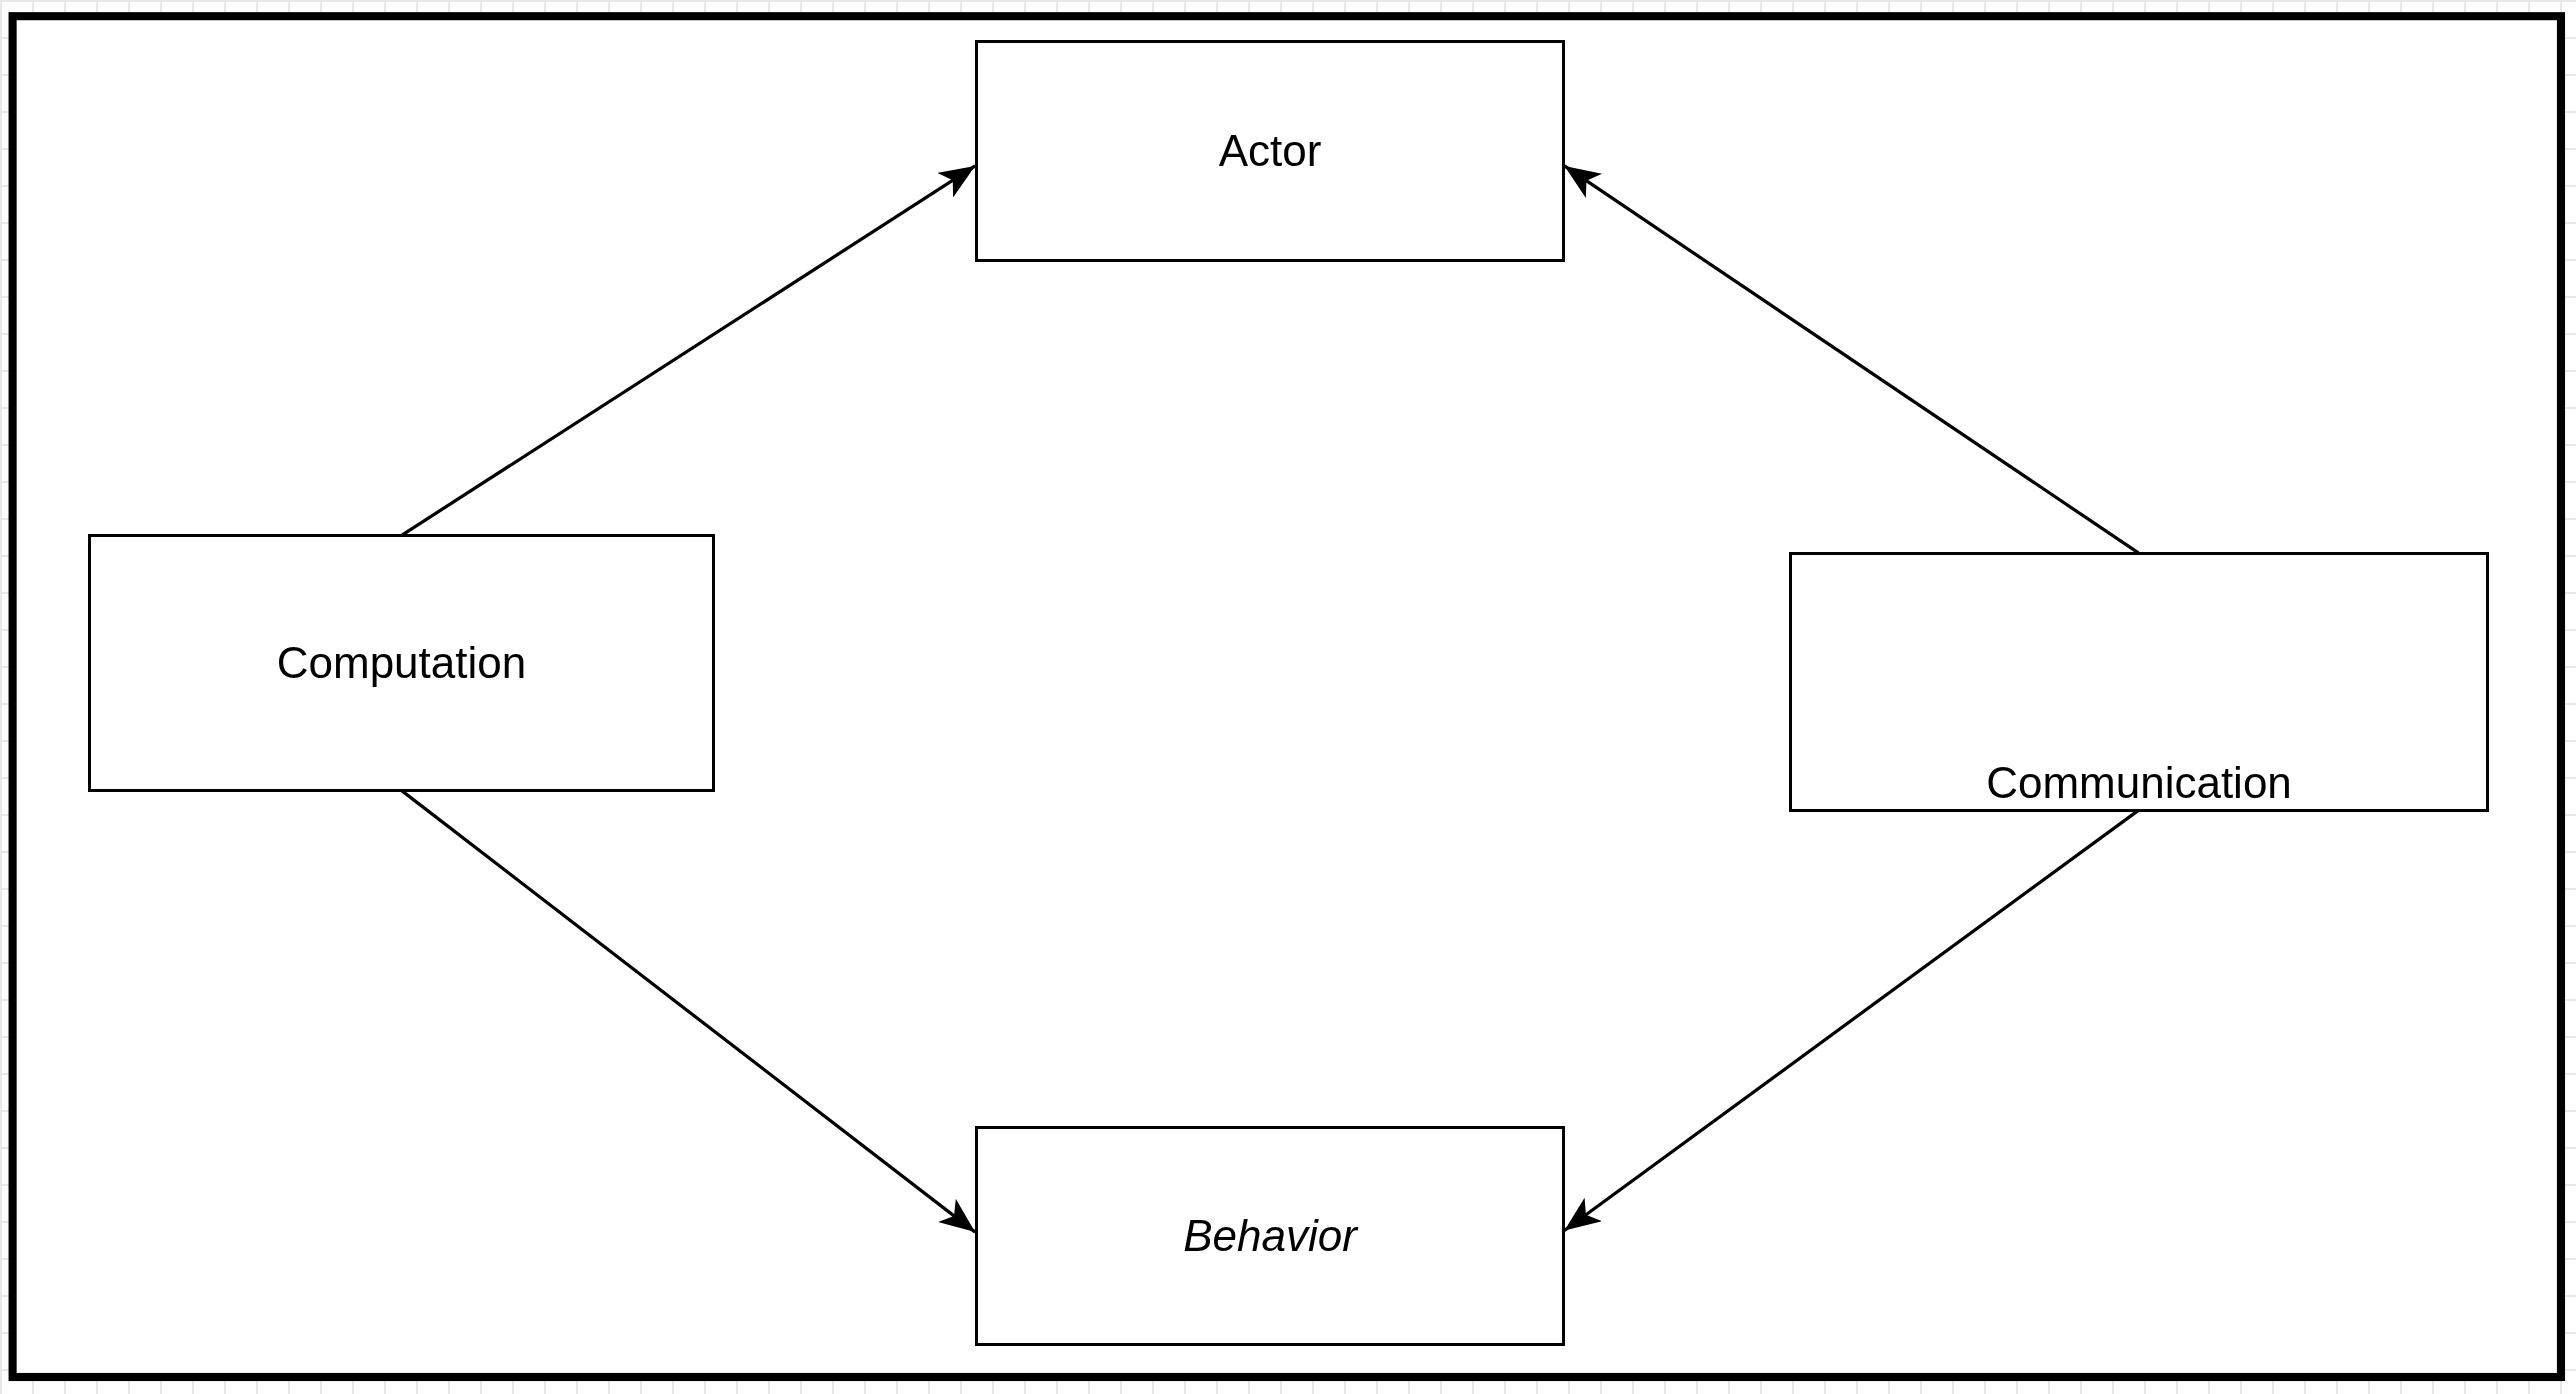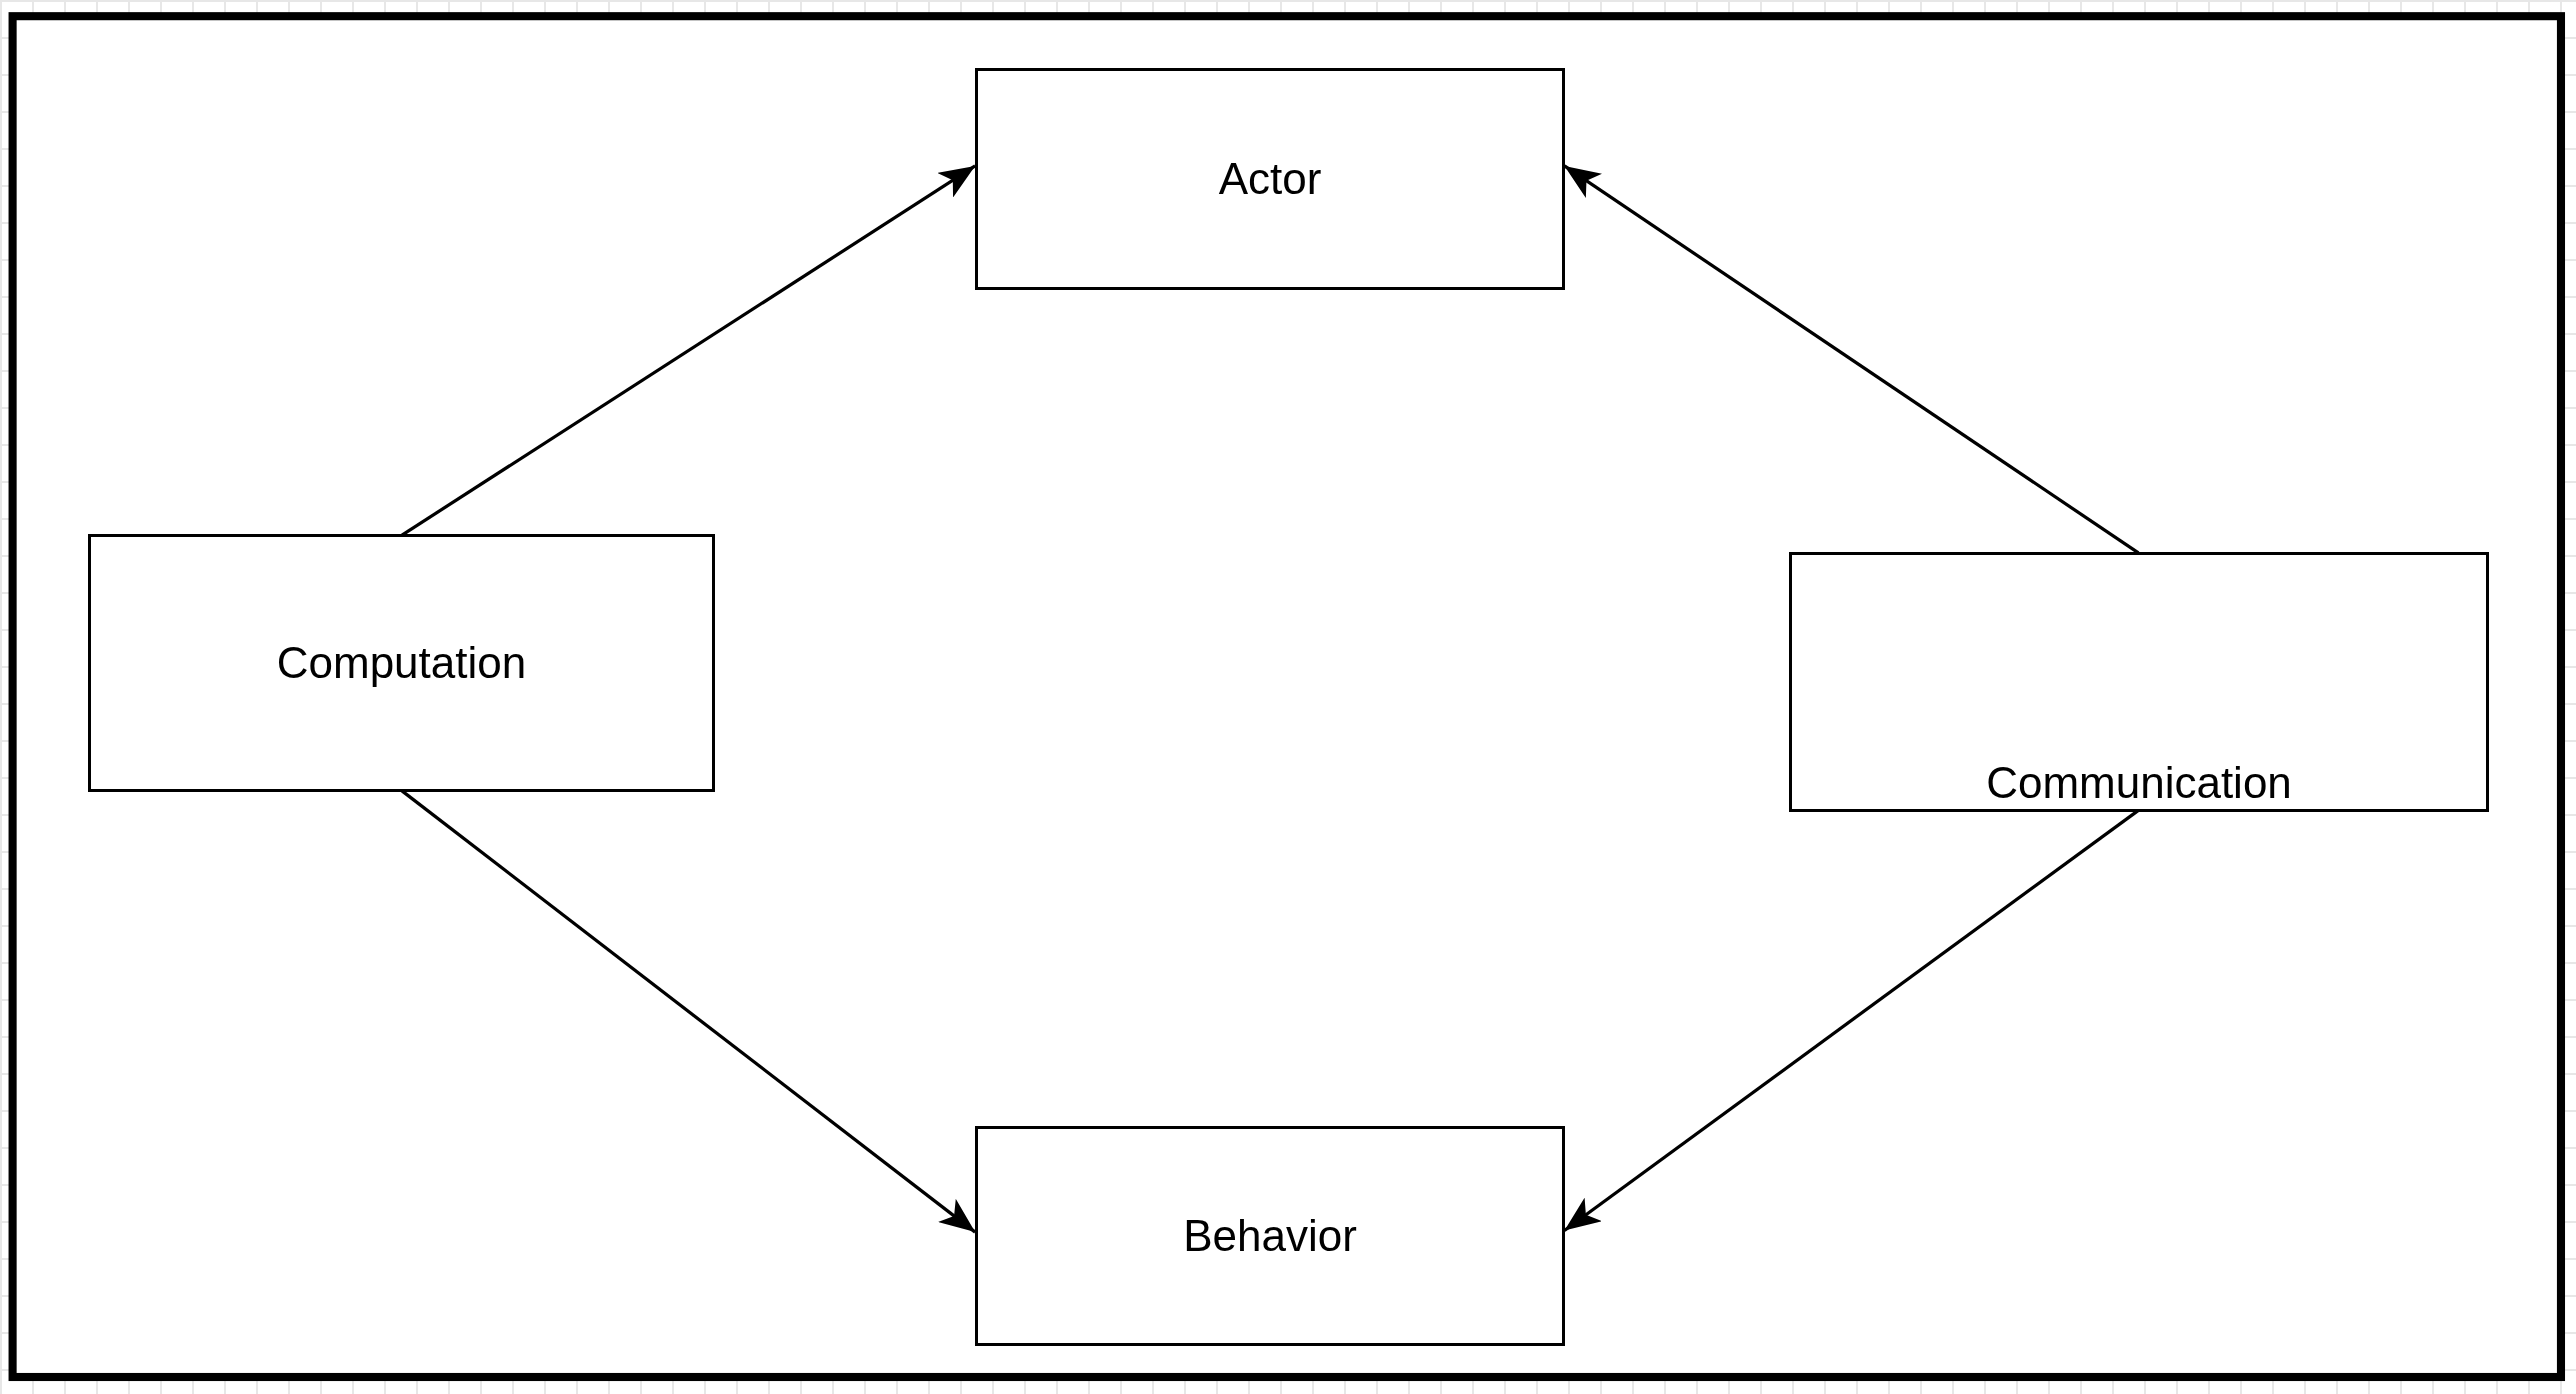--- a/index.html
+++ b/index.html
@@ -56,27 +56,27 @@
       </marker>
     </defs>
     <rect id="outer-frame" x="15" y="20" width="3148" height="1681" fill="#ffffff" stroke="#000000" stroke-width="10"></rect>
 
   <line x1="496" y1="661" x2="1204" y2="205" stroke="#000000" stroke-width="4" marker-end="url(#arrowhead)"></line>
       <line x1="496" y1="977" x2="1204" y2="1522" stroke="#000000" stroke-width="4" marker-end="url(#arrowhead)"></line>
       <line x1="2641" y1="683" x2="1932" y2="205" stroke="#000000" stroke-width="4" marker-end="url(#arrowhead)"></line>
       <line x1="2641" y1="1001" x2="1932" y2="1520" stroke="#000000" stroke-width="4" marker-end="url(#arrowhead)"></line>
     </svg>
 
-  <div class="node" style="left: 975px; top: 68px; width: 590px; height: 222px; border-color: rgb(0, 0, 0); border-width: 3.2px; background: rgb(255, 255, 255);">
+  <div class="node" style="left: 975px; top: 40px; width: 590px; height: 222px; border-color: rgb(0, 0, 0); border-width: 3.2px; background: rgb(255, 255, 255);">
     <span class="node-label">Actor</span>
   </div>
   <div class="node" style="left: 88px; top: 534px; width: 627px; height: 258px; border-color: rgb(0, 0, 0); border-width: 3.2px; background: rgb(255, 255, 255);">
     <span class="node-label">Computation</span>
   </div>
   <div class="node" style="left: 1789px; top: 552px; width: 700px; height: 260px; border-color: rgb(0, 0, 0); border-width: 3.2px; background: rgb(255, 255, 255); align-items: flex-end;">
     <span class="node-label">Communication</span>
   </div>
-  <div class="node" style="left: 975px; top: 1126px; width: 590px; height: 220px; border-color: rgb(0, 0, 0); border-width: 3.2px; background: rgb(255, 255, 255);">
+  <div class="node" style="left: 975px; top: 1126px; width: 590px; height: 220px; border-color: rgb(0, 0, 0); border-width: 3.2px; background: rgb(255, 255, 255); font-style: italic;">
     <span class="node-label">Behavior</span>
   </div>
 
 </div>
 
 
 </body></html>

